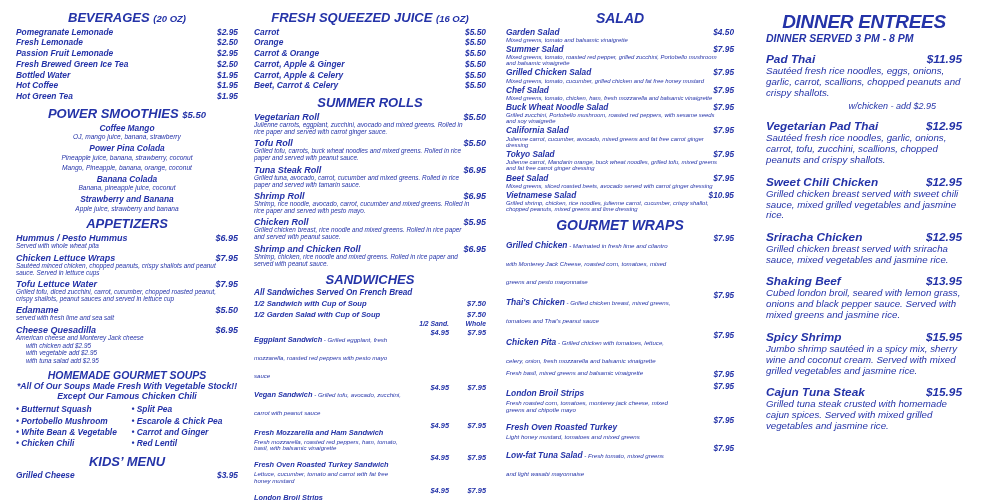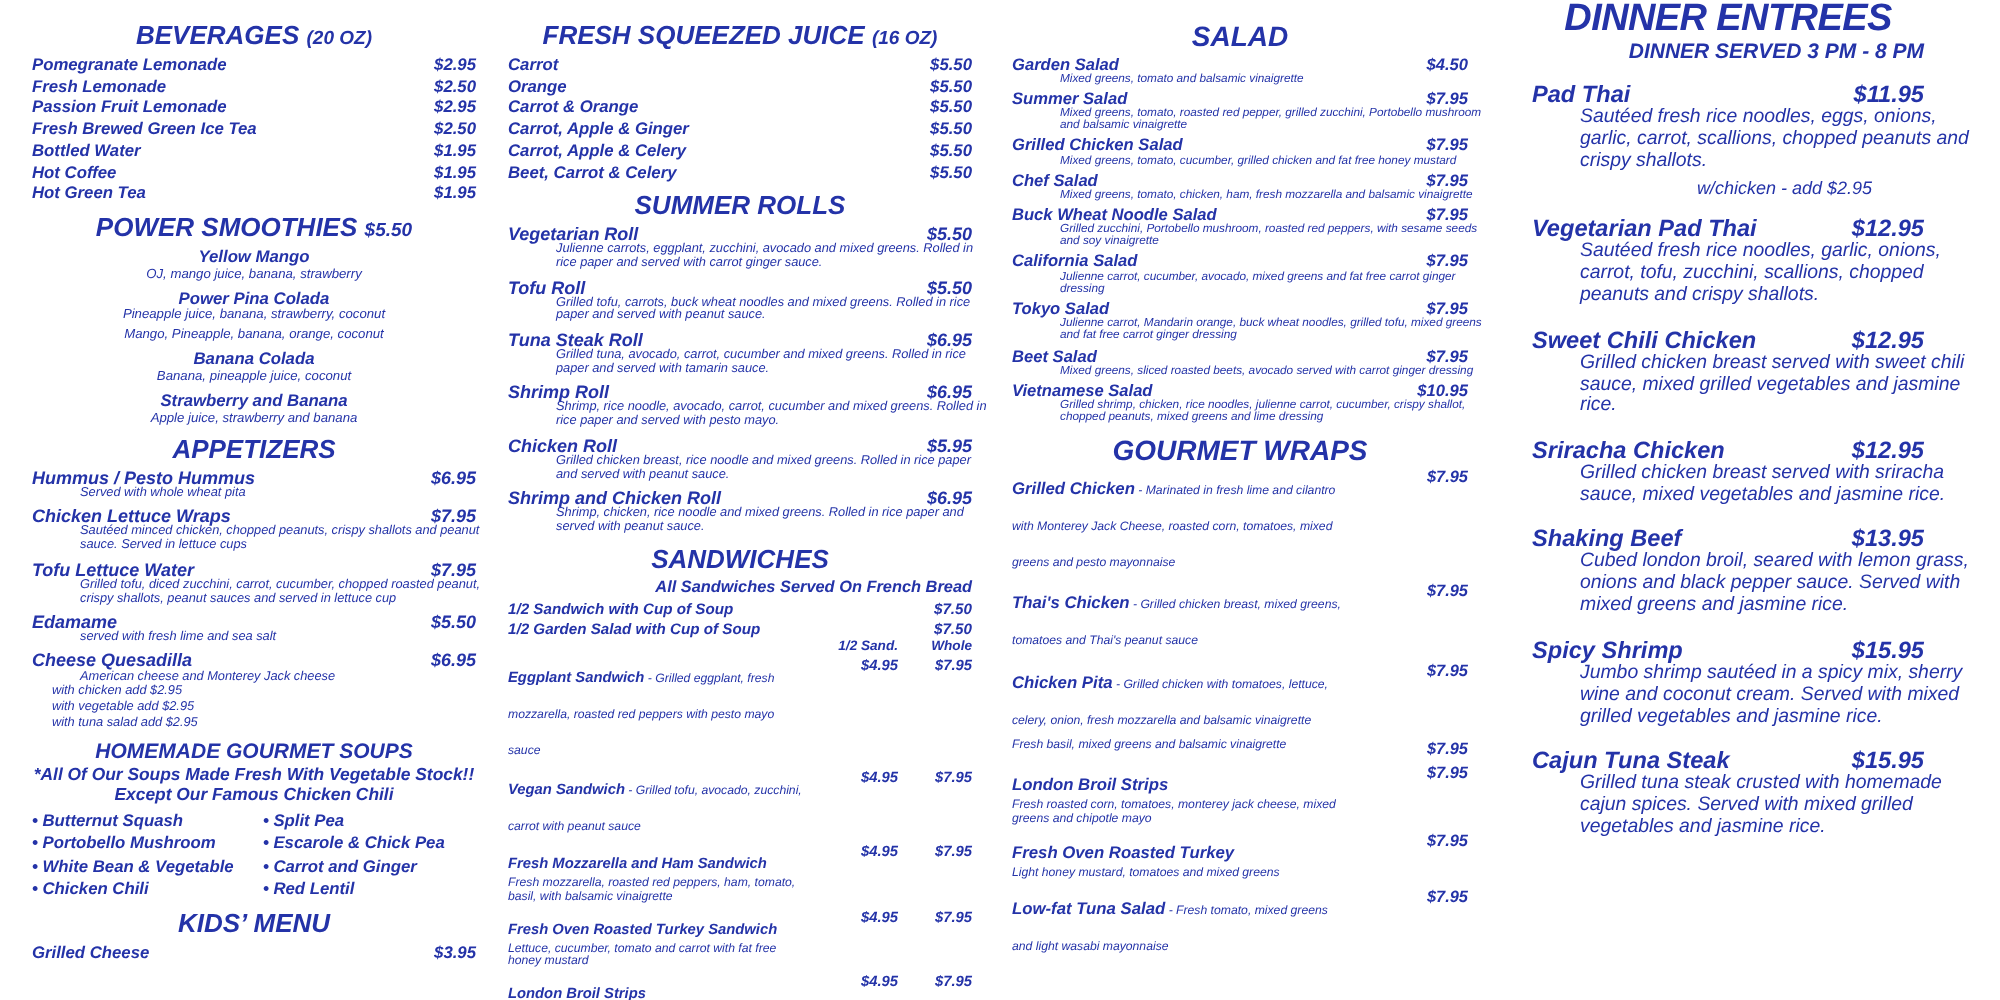--- a/index.html
+++ b/index.html
@@ -7,39 +7,39 @@
     width:1000px;height:500px;background:#ffffff;overflow:hidden;
     font-family:"Liberation Sans", sans-serif;
     color:#2433a8;
     -webkit-font-smoothing:antialiased;
   }
   .menu{position:relative;width:1000px;height:500px;font-style:italic;}
   .col{position:absolute;top:0;box-sizing:border-box;padding-top:6px;}
   .col1{left:16px;width:222px;}
   .col2{left:254px;width:232px;}
   .col3{left:506px;width:228px;}
-  .col4{left:766px;width:196px;padding-top:0;}
+  .col4{left:766px;width:196px;padding-top:12px;}
 
   .sec-title{text-align:center;font-weight:bold;font-size:13px;margin:5px 0 2px;line-height:1.05;}
   .sec-title .tn{font-size:9.5px;}
-  .sec-sub{text-align:right;font-weight:bold;font-size:8.2px;margin:0 0 2px;}
+  .sec-sub{text-align:left;font-weight:bold;font-size:8.2px;margin:0 0 2px;}
 
   
   .prow{display:flex;justify-content:space-between;font-weight:bold;font-size:8.4px;line-height:1.28;}
   .prow.combo{font-size:7.6px;line-height:1.35;}
 
   
   .citem{text-align:center;margin-bottom:2.5px;}
   .cname{font-weight:bold;font-size:8.4px;line-height:1.25;}
   .cdesc{font-size:6.6px;line-height:1.15;}
 
   
   .ditem{margin-bottom:2.5px;}
   .dhead{display:flex;justify-content:space-between;font-weight:bold;font-size:9px;line-height:1.12;}
-  .ddesc{font-size:6.4px;line-height:1.08;width:93%;margin-left:24px;}
+  .ddesc{font-size:6.4px;line-height:1.08;width:93%;}
   .dextras div{font-size:6.4px;padding-left:10px;line-height:1.2;}
   .dnote{font-size:9px;text-align:right;padding-right:26px;margin-top:2px;}
 
   
   .col3 .dhead{font-size:8.3px;line-height:1.1;}
   .col3 .ddesc{font-size:5.9px;line-height:1.07;}
   .col3 .ditem{margin-bottom:1.8px;}
   .col3 .sec-title{font-size:14px;}
 
   
@@ -108,21 +108,21 @@
           <span>$1.95</span>
         </div>
         <div class="prow">
           <span>Hot Green Tea</span>
           <span>$1.95</span>
         </div>
       </section>
     <section>
         <div class="sec-title"><span class="tt">POWER SMOOTHIES</span> <span class="tn">$5.50</span></div>
         <div class="citem">
-          <div class="cname">Yellow Mango</div>
+          <div class="cname">Coffee Mango</div>
           <div class="cdesc">OJ, mango juice, banana, strawberry</div>
         </div>
         <div class="citem">
           <div class="cname">Power Pina Colada</div>
           <div class="cdesc">Pineapple juice, banana, strawberry, coconut</div>
         </div>
         <div class="citem">
           <div class="cdesc">Mango, Pineapple, banana, orange, coconut</div>
         </div>
         <div class="citem">

